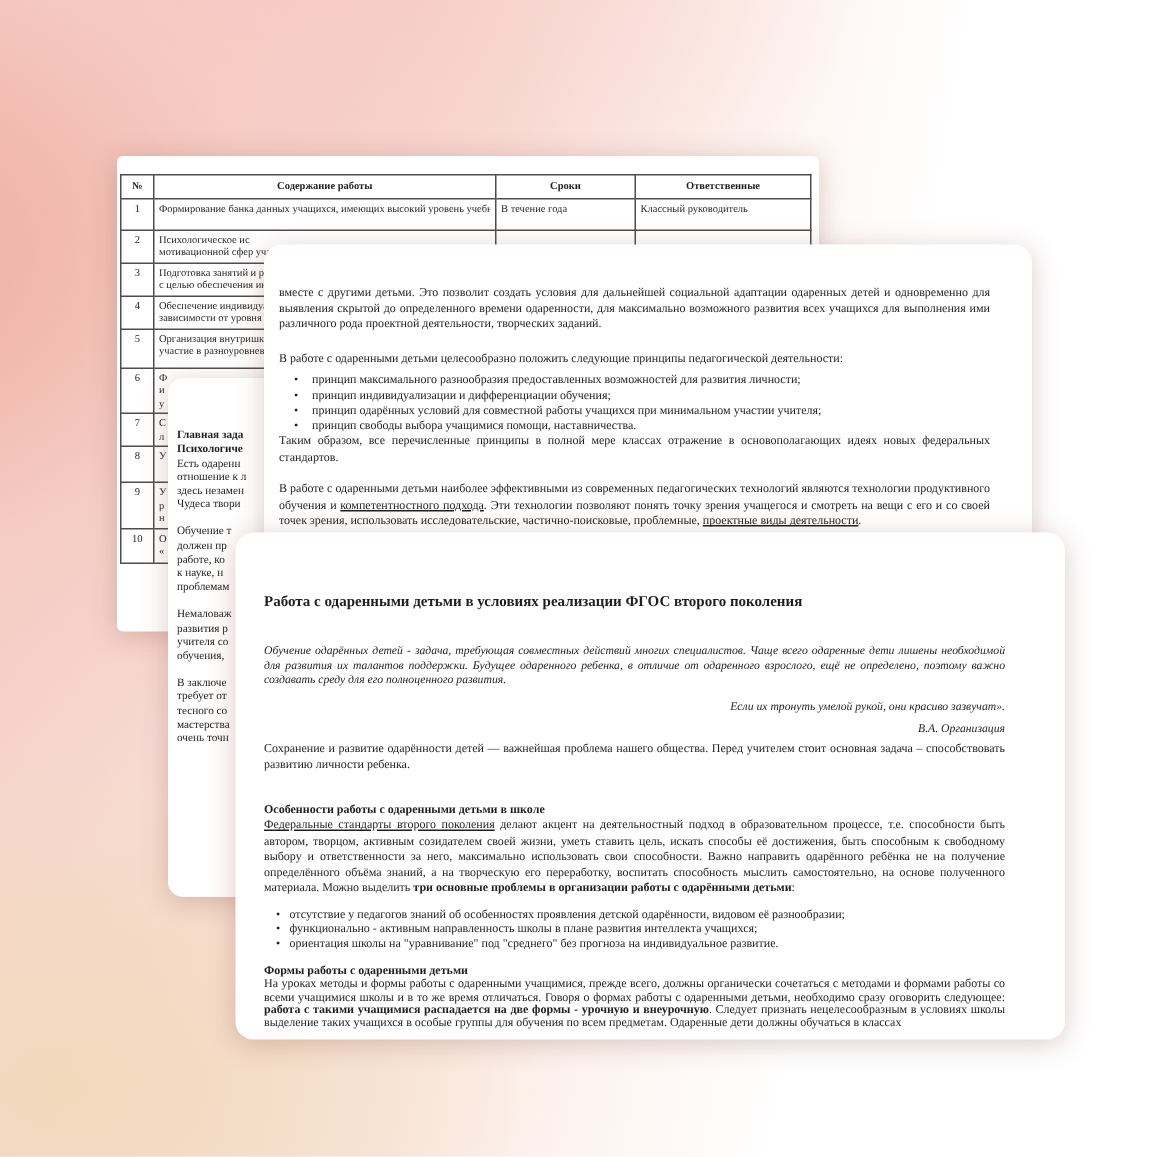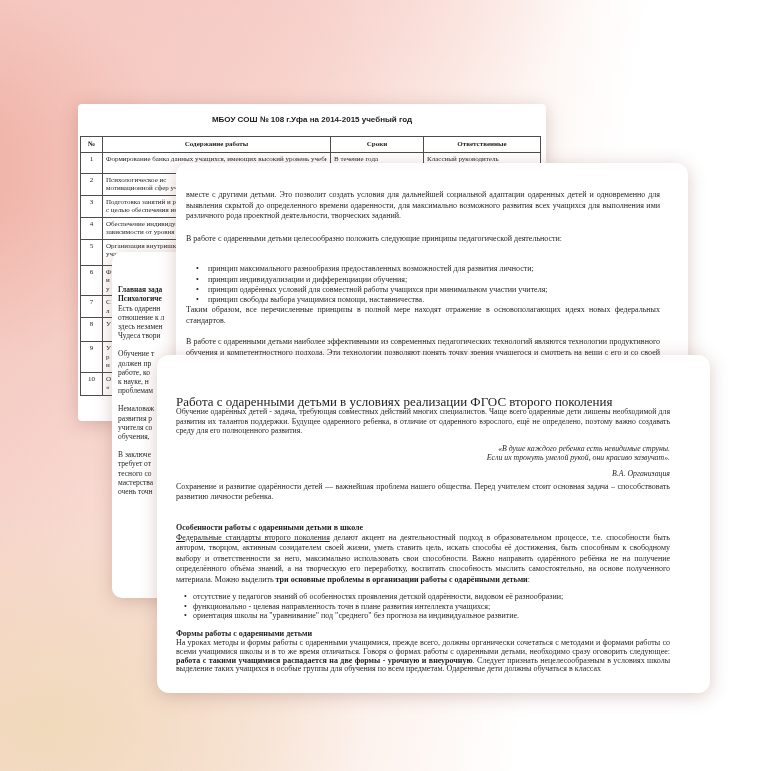--- a/index.html
+++ b/index.html
@@ -27,46 +27,45 @@
   
   #pageB{left:112px;top:252px;width:440px;height:346px;z-index:2;border-radius:10px;overflow:hidden;}
   .b-text{padding:33px 0 0 6px;font-size:7.5px;}
   .b-line{line-height:9.3px;white-space:nowrap;}
   .b-line.gap{margin-top:8.5px;}
   
   #pageC{left:176px;top:163px;width:512px;height:497px;z-index:3;border-radius:12px;overflow:hidden;}
   .c-text{padding:27px 28px 0 10px;font-size:8px;}
   .c-p{line-height:10.6px;text-align:justify;}
   .c-p2{margin-top:12px;}
-  .c-list{margin-top:20px;}
+  .c-list{margin-top:4px;}
   .c-list .blt{line-height:10.15px;padding-left:10px;}
   .c-p3{margin-top:0;}
   .c-p4{margin-top:11px;}
   .blt::before{content:"\2022";display:inline-block;width:12px;}
   
   #pageD{left:157px;top:355px;width:553px;height:338px;z-index:4;border-radius:12px;overflow:hidden;}
   .d-text{padding:42px 40px 0 19px;font-size:8px;}
-  .d-title{font-size:13px;line-height:10px;}
-  .d-epi{font-size:7.8px;line-height:9.6px;text-align:justify;}
+  .d-title{font-size:10px;line-height:10px;font-weight:bold;}
+  .d-epi{margin-top:22px;font-style:italic;font-size:7.8px;line-height:9.6px;text-align:justify;}
   .d-quote{margin-top:8px;font-style:italic;font-size:7.8px;line-height:9.4px;text-align:right;}
   .d-author{margin-top:6px;font-style:italic;font-size:7.8px;text-align:right;}
   .d-p1{margin-top:4px;line-height:10.5px;text-align:justify;}
   .d-h{margin-top:20px;font-weight:bold;line-height:10px;}
   .d-p2{line-height:10.5px;text-align:justify;}
   .d-list{margin-top:7px;}
   .d-list .blt{line-height:9.4px;padding-left:8px;}
   .d-list .blt::before{width:9px;}
   .d-h2{margin-top:9px;font-weight:bold;line-height:10px;}
   .d-p3{line-height:8.7px;text-align:justify;}
 </style>
 </head>
 <body>
 
 <div class="page" id="pageA">
-  <div class="a-title">МБОУ СОШ № 108 г.Уфа на 2014-2015 учебный год</div>
   <table>
     <colgroup>
         <col class="c-num">
         <col class="c-cont">
         <col class="c-term">
         <col class="c-resp">
       </colgroup>
     <thead>
       <tr>
 
@@ -192,40 +191,39 @@
   <div class="c-text">
     <div class="c-p">вместе с другими детьми. Это позволит создать условия для дальнейшей социальной адаптации одаренных детей и одновременно для выявления скрытой до определенного времени одаренности, для максимально возможного развития всех учащихся для выполнения ими различного рода проектной деятельности, творческих заданий.</div>
     <div class="c-p c-p2">В работе с одаренными детьми целесообразно положить следующие принципы педагогической деятельности:</div>
     <div class="c-list">
 
     <div class="blt">принцип максимального разнообразия предоставленных возможностей для развития личности;</div>
         <div class="blt">принцип индивидуализации и дифференциации обучения;</div>
         <div class="blt">принцип одарённых условий для совместной работы учащихся при минимальном участии учителя;</div>
         <div class="blt">принцип свободы выбора учащимися помощи, наставничества.</div>
       </div>
-    <div class="c-p c-p3">Таким образом, все перечисленные принципы в полной мере находят отражение в основополагающих идеях новых федеральных стандартов.</div>
+    <div class="c-p c-p3">Таким образом, все перечисленные принципы в полной мере классах отражение в основополагающих идеях новых федеральных стандартов.</div>
     <div class="c-p c-p4"><span>В работе с одаренными детьми наиболее эффективными из современных педагогических технологий являются технологии продуктивного обучения и </span><span style="text-decoration: underline;">компетентностного подхода</span><span>. Эти технологии позволяют понять точку зрения учащегося и смотреть на вещи с его и со своей точек зрения, использовать исследовательские, частично-поисковые, проблемные, </span><span style="text-decoration: underline;">проектные виды деятельности</span><span>.</span></div>
   </div>
 </div>
 
 <div class="page" id="pageD">
   <div class="d-text">
     <div class="d-title">Работа с одаренными детьми в условиях реализации ФГОС второго поколения</div>
     <div class="d-epi">Обучение одарённых детей - задача, требующая совместных действий многих специалистов. Чаще всего одаренные дети лишены необходимой для развития их талантов поддержки. Будущее одаренного ребенка, в отличие от одаренного взрослого, ещё не определено, поэтому важно создавать среду для его полноценного развития.</div>
     <div class="d-quote">
 
-    <div>«В душе каждого ребенка есть невидимые струны.</div>
         <div>Если их тронуть умелой рукой, они красиво зазвучат».</div>
       </div>
     <div class="d-author">В.А. Организация</div>
     <div class="d-p1">Сохранение и развитие одарённости детей — важнейшая проблема нашего общества. Перед учителем стоит основная задача – способствовать развитию личности ребенка.</div>
     <div class="d-h">Особенности работы с одаренными детьми в школе</div>
     <div class="d-p2"><span style="text-decoration: underline;">Федеральные стандарты второго поколения</span><span> делают акцент на деятельностный подход в образовательном процессе, т.е. способности быть автором, творцом, активным созидателем своей жизни, уметь ставить цель, искать способы её достижения, быть способным к свободному выбору и ответственности за него, максимально использовать свои способности. Важно направить одарённого ребёнка не на получение определённого объёма знаний, а на творческую его переработку, воспитать способность мыслить самостоятельно, на основе полученного материала. Можно выделить </span><span style="font-weight: bold;">три основные проблемы в организации работы с одарёнными детьми</span><span>:</span></div>
     <div class="d-list">
 
     <div class="blt">отсутствие у педагогов знаний об особенностях проявления детской одарённости, видовом её разнообразии;</div>
-        <div class="blt">функционально - целевая направленность точн в плане развития интеллекта учащихся;</div>
+        <div class="blt">функционально - активным направленность школы в плане развития интеллекта учащихся;</div>
         <div class="blt">ориентация школы на "уравнивание" под "среднего" без прогноза на индивидуальное развитие.</div>
       </div>
     <div class="d-h2">Формы работы с одаренными детьми</div>
     <div class="d-p3"><span>На уроках методы и формы работы с одаренными учащимися, прежде всего, должны органически сочетаться с методами и формами работы со всеми учащимися школы и в то же время отличаться. Говоря о формах работы с одаренными детьми, необходимо сразу оговорить следующее: </span><span style="font-weight: bold;">работа с такими учащимися распадается на две формы - урочную и внеурочную</span><span>. Следует признать нецелесообразным в условиях школы выделение таких учащихся в особые группы для обучения по всем предметам. Одаренные дети должны обучаться в классах</span></div>
   </div>
 </div>
 
 </body></html>

